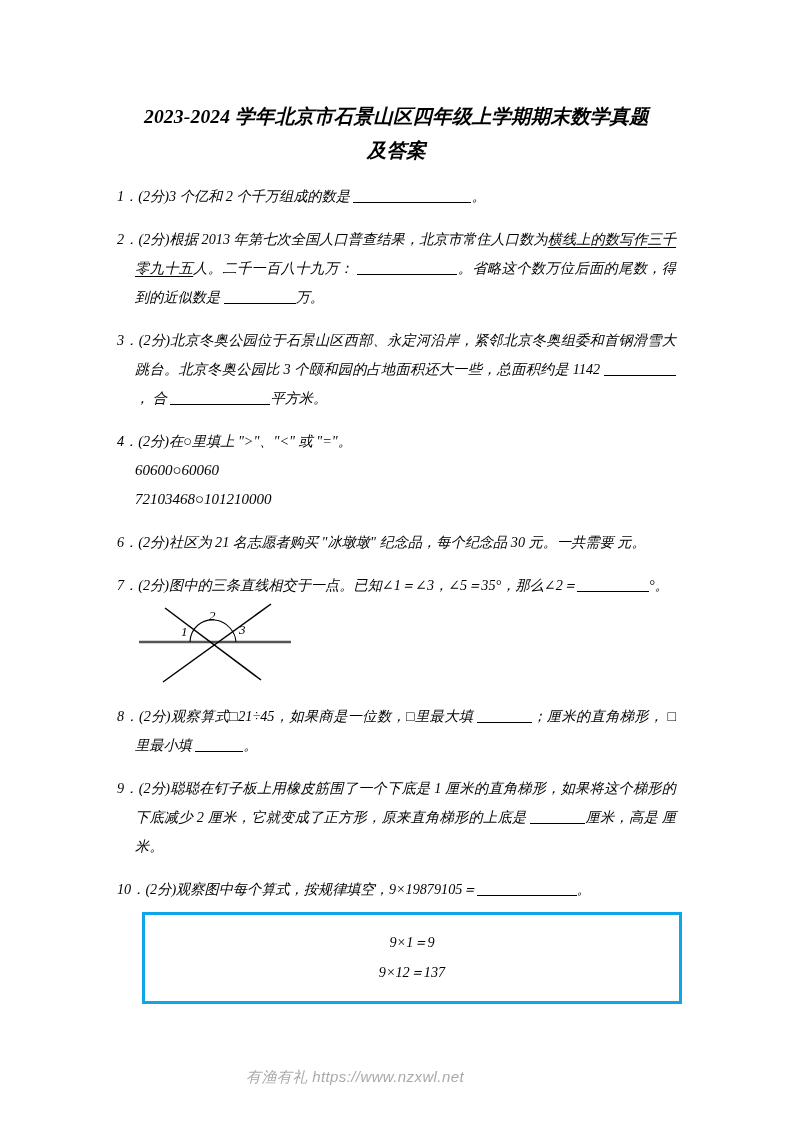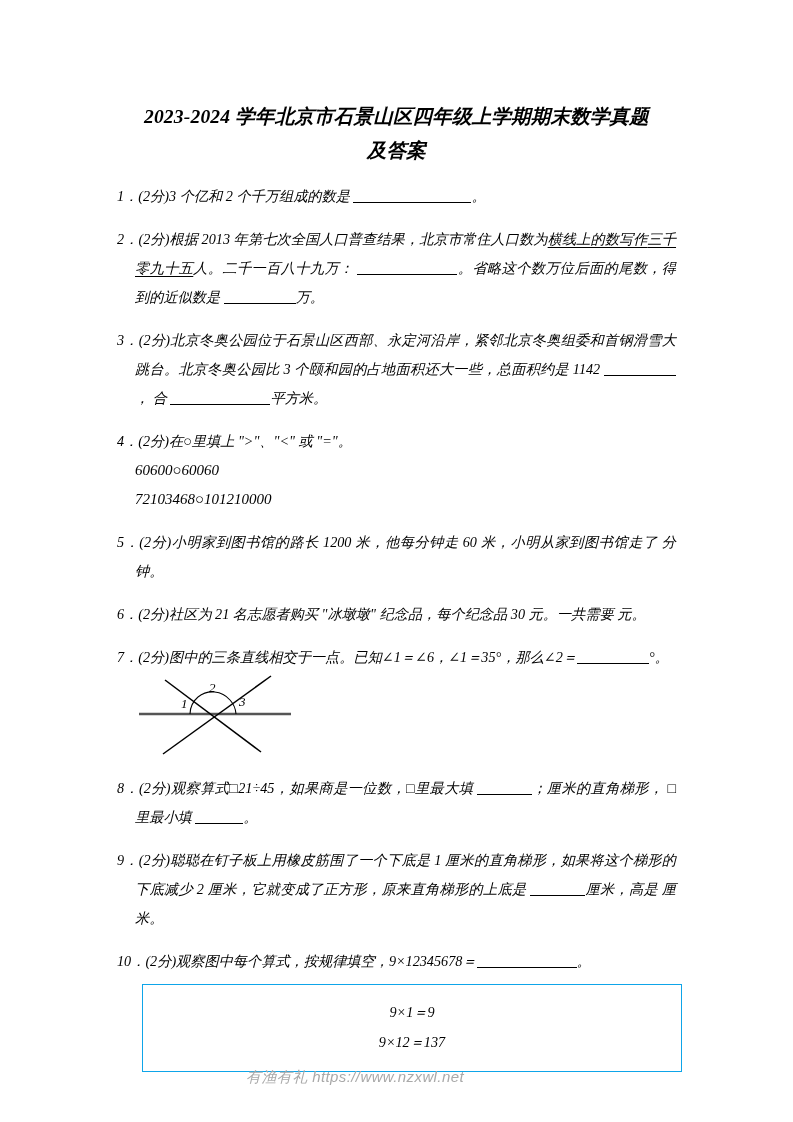--- a/index.html
+++ b/index.html
@@ -86,21 +86,21 @@
   .figure-angle {
     padding-left: 18px;
     padding-top: 2px;
     line-height: 0;
   }
   
   .pattern-box {
     margin-left: 25px;
     margin-top: 8px;
     width: 540px;
-    border: 1px solid #0ea5e9;
+    border: 3px solid #0ea5e9;
     box-sizing: border-box;
     padding: 12px 0 14px 0;
   }
   .pattern-row {
     text-align: center;
     font-size: 14.2px;
     line-height: 30px;
   }
   
   .footer {
@@ -155,37 +155,31 @@
     </div>
 
     <div class="question">
       <span class="q-body">
         <span>4．(2分)在○里填上 "&gt;"、"&lt;" 或 "="。</span>
       </span>
       <span class="q-sub">60600○60060</span>
       <span class="q-sub">72103468○101210000</span>
     </div>
 
-    <div class="question">
-      <span class="q-body">
-        <span>5．(2分)小明家到图书馆的路长 1200 米，他每分钟走 60 米，小明从家到图书馆走了</span>
-        <span>分钟。</span>
-      </span>
-    </div>
 
     <div class="question">
       <span class="q-body">
         <span>6．(2分)社区为 21 名志愿者购买 "冰墩墩" 纪念品，每个纪念品 30 元。一共需要</span>
         <span>元。</span>
       </span>
     </div>
 
     <div class="question">
       <span class="q-body">
-        <span>7．(2分)图中的三条直线相交于一点。已知∠1＝∠6，∠1＝35°，那么∠2＝</span><span class="blank w-short"></span><span>°。</span>
+        <span>7．(2分)图中的三条直线相交于一点。已知∠1＝∠3，∠5＝35°，那么∠2＝</span><span class="blank w-short"></span><span>°。</span>
       </span>
       <div class="figure-angle">
         <svg width="160" height="86" viewBox="0 0 160 86">
 
           <line x1="4" y1="40" x2="156" y2="40" stroke="#555555" stroke-width="2.4"></line>
 
           <line x1="30" y1="6" x2="126" y2="78" stroke="#000000" stroke-width="1.5"></line>
 
           <line x1="28" y1="80" x2="136" y2="2" stroke="#000000" stroke-width="1.5"></line>
 
@@ -212,21 +206,21 @@
       <span class="q-body">
         <span>9．(2分)聪聪在钉子板上用橡皮筋围了一个下底是 1 厘米的直角梯形，如果将这个梯形的</span>
         <span>下底减少 2 厘米，它就变成了正方形，原来直角梯形的上底是</span>
         <span class="blank w-xshort"></span><span>厘米，高是</span>
         <span>厘米。</span>
       </span>
     </div>
 
     <div class="question">
       <span class="q-body">
-        <span>10．(2分)观察图中每个算式，按规律填空，9×12345678＝</span><span class="blank w-mid"></span><span>。</span>
+        <span>10．(2分)观察图中每个算式，按规律填空，9×19879105＝</span><span class="blank w-mid"></span><span>。</span>
       </span>
       <div class="pattern-box">
         <div class="pattern-row">9×1＝9</div>
         <div class="pattern-row">9×12＝137</div>
       </div>
     </div>
 
   </div>
 
   <div class="footer">有渔有礼 https://www.nzxwl.net</div>

